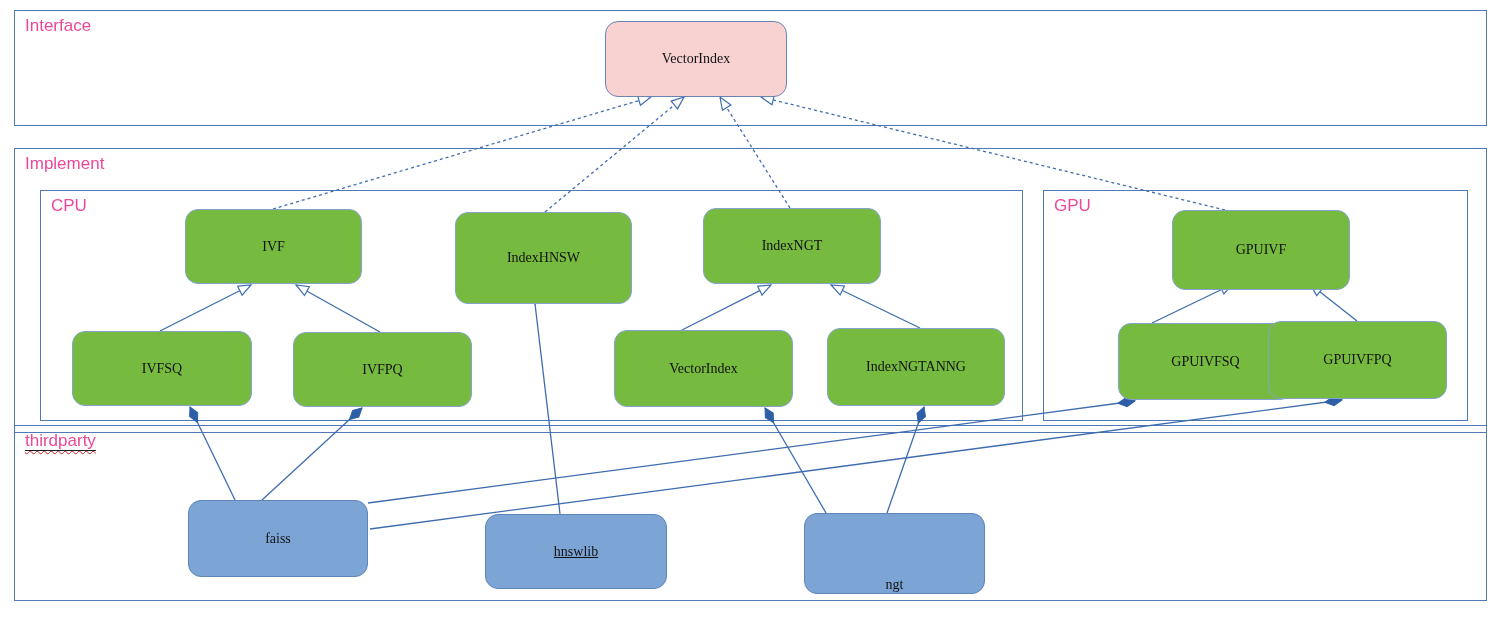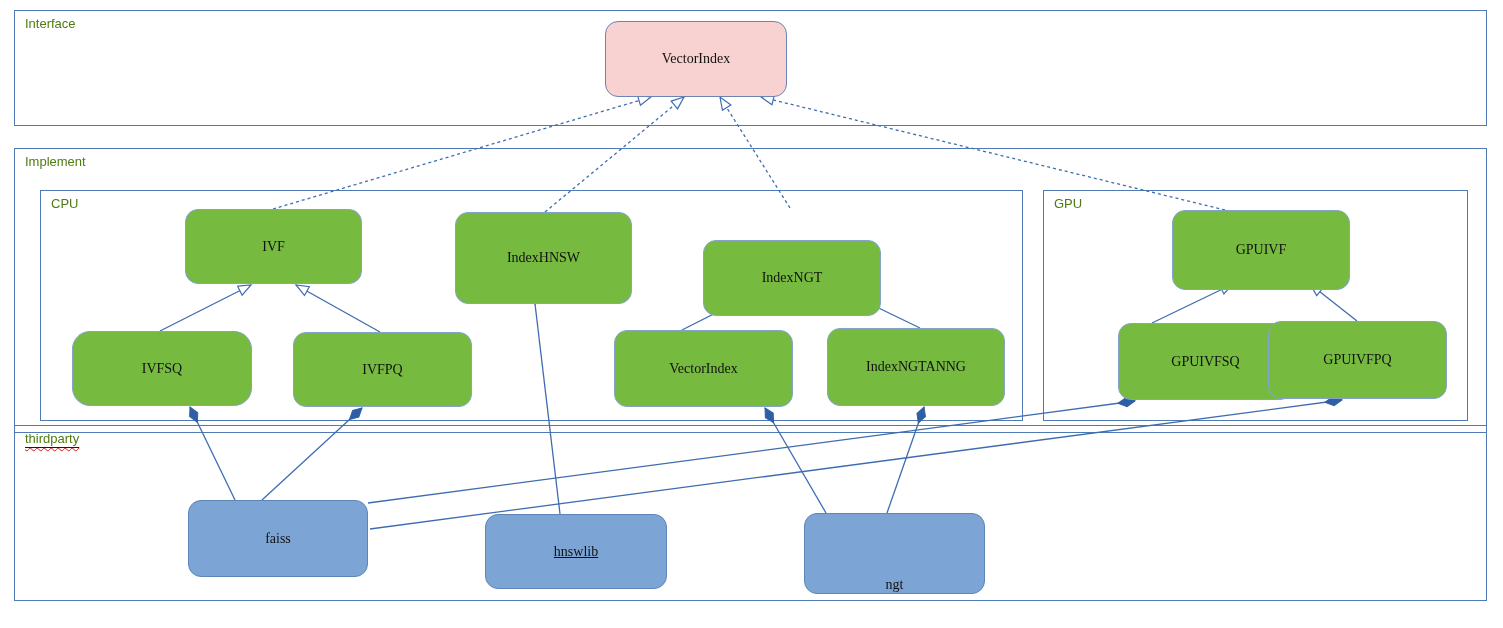--- a/index.html
+++ b/index.html
@@ -1,19 +1,19 @@
 <!DOCTYPE html>
 <html><head>
 <meta charset="utf-8">
 <style>
   html,body{margin:0;padding:0;background:#ffffff;}
   .canvas{position:relative;overflow:hidden;background:#fff;
           font-family:"Liberation Sans",sans-serif;}
   .container{position:absolute;border:1.4px solid var(--cborder,#4f7ab3);box-sizing:border-box;}
-  .container-label{position:absolute;top:5px;left:10px;font-size:13px;color:#4d7c0f;white-space:nowrap;}
+  .container-label{position:absolute;top:5px;left:10px;font-size:17px;color:#ec4899;white-space:nowrap;}
   .misspelled{text-decoration:underline wavy #cf1d1d;text-decoration-thickness:1px;text-underline-offset:4px;}
   .misspelled .straight-underline{text-decoration:underline solid #1a1a1a;text-decoration-thickness:1px;}
   #edges{position:absolute;left:0;top:0;pointer-events:none;}
   #edges line{fill:none;}
   .node{position:absolute;display:flex;align-items:center;justify-content:center;
         box-sizing:border-box;border-radius:13px;
         font-family:"Liberation Serif","DejaVu Serif",serif;font-size:14px;color:#111;}
   .node.green{background:var(--green);border:1px solid var(--greenb);}
   .node.pink {background:var(--pink); border:1.4px solid var(--pinkb);}
   .node.blue {background:var(--blue); border:1.4px solid var(--blueb);}
@@ -74,24 +74,24 @@
   <div id="nodes">
       <div class="node pink" style="left: 605px; top: 21px; width: 182px; height: 76px;">
         <span>VectorIndex</span>
       </div>
       <div class="node green" style="left: 185px; top: 209px; width: 177px; height: 75px;">
         <span>IVF</span>
       </div>
       <div class="node green" style="left: 455px; top: 212px; width: 177px; height: 92px; align-items: center;">
         <span>IndexHNSW</span>
       </div>
-      <div class="node green" style="left: 703px; top: 208px; width: 178px; height: 76px; margin-top: 32px;">
+      <div class="node green" style="left: 703px; top: 208px; width: 178px; height: 76px;">
         <span>IndexNGT</span>
       </div>
-      <div class="node green" style="left: 72px; top: 331px; width: 180px; height: 75px; border-radius: 18px;">
+      <div class="node green" style="left: 72px; top: 331px; width: 180px; height: 75px;">
         <span>IVFSQ</span>
       </div>
       <div class="node green" style="left: 293px; top: 332px; width: 179px; height: 75px;">
         <span>IVFPQ</span>
       </div>
       <div class="node green" style="left: 614px; top: 330px; width: 179px; height: 77px;">
         <span>VectorIndex</span>
       </div>
       <div class="node green" style="left: 827px; top: 328px; width: 178px; height: 78px;">
         <span>IndexNGTANNG</span>

